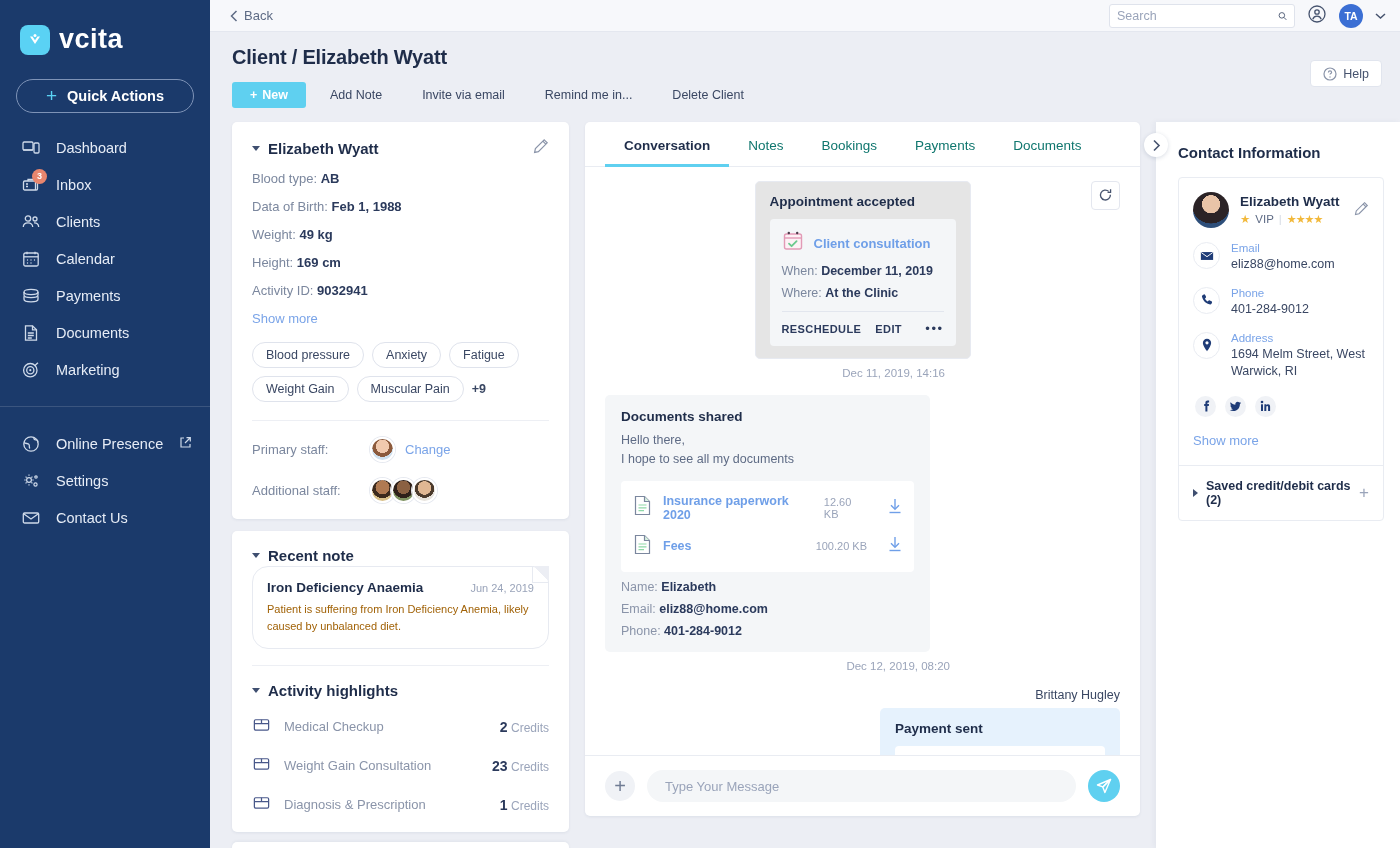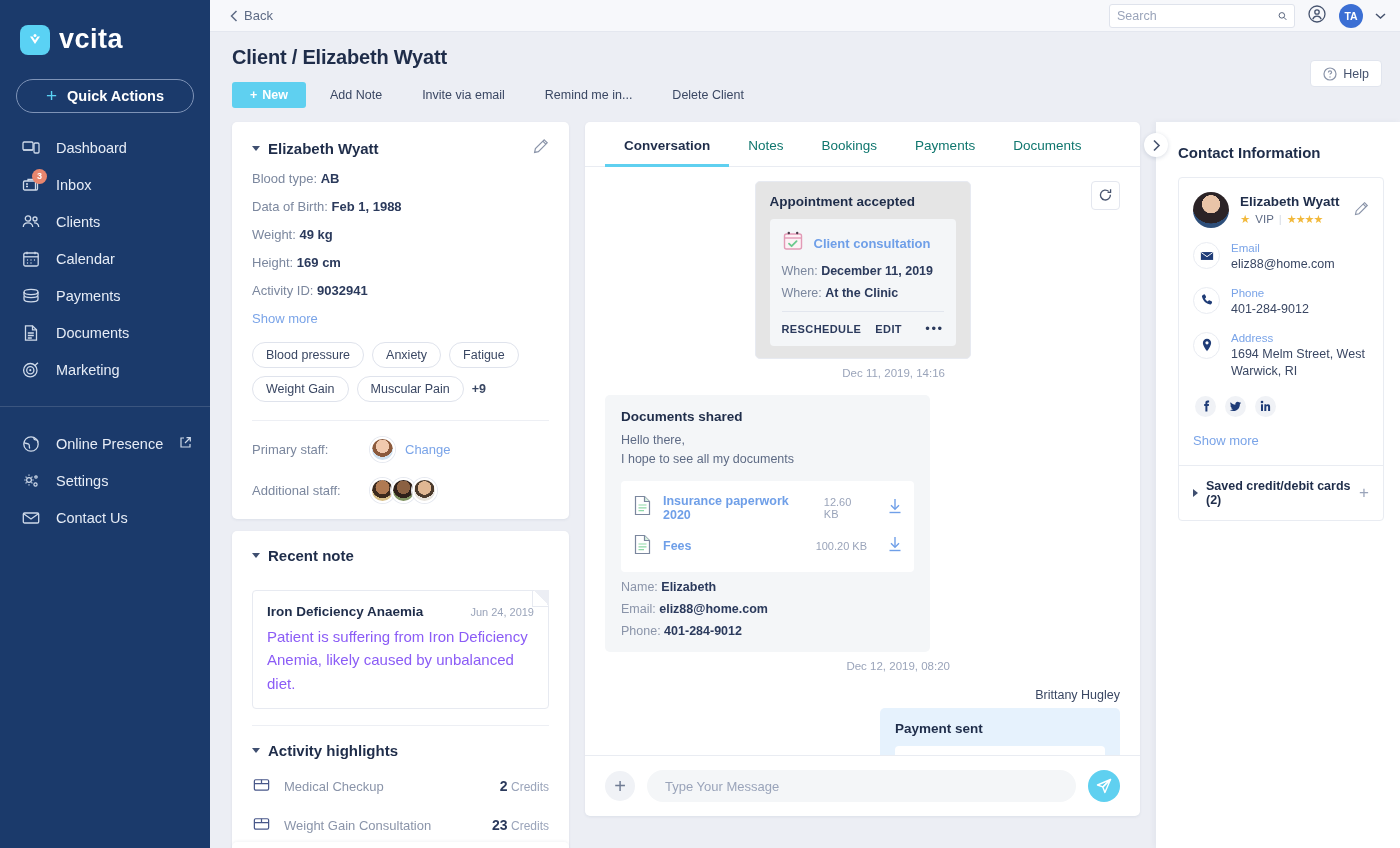--- a/index.html
+++ b/index.html
@@ -108,29 +108,29 @@
   }
   .tag-more { font-size: 12.5px; color: #3a4763; font-weight: 600; cursor: pointer; }
   .divider { height: 1px; background: #edeff4; margin: 18px 0 0 0; }
   .staff-row { display: flex; align-items: center; gap: 10px; margin-top: 16px; }
   .staff-lbl { font-size: 13px; color: #7b879e; width: 108px; }
   .av { width: 25px; height: 25px; border-radius: 50%; border: 2px solid #fff; box-shadow: 0 0 0 1px #e6e9f0; background-size: cover; }
   .av-group { display: flex; }
   .av-group .av { margin-left: -4px; }
   .av-group .av:first-child { margin-left: 0; }
 
-  .note-box { border: 1px solid #e7eaf1; border-radius: 4px; padding: 13px 14px; margin-top: 26px; position: relative; }
+  .note-box { border: 1px solid #e7eaf1; border-radius: 16px; padding: 13px 14px; margin-top: 2px; position: relative; }
   .note-box::after {
     content: ""; position: absolute; top: -1px; right: -1px; width: 16px; height: 16px;
     background: linear-gradient(225deg, #eceef4 50%, transparent 50%); border-left: 1px solid #e7eaf1; border-bottom: 1px solid #e7eaf1;
   }
   .note-head { display: flex; align-items: baseline; }
   .note-title { font-size: 13.5px; font-weight: 700; color: #1f2d4a; }
   .note-date { margin-left: auto; font-size: 11px; color: #9aa4ba; }
-  .note-body { font-size: 15px; color: #8b5cf6; line-height: 1.55; margin-top: 6px; }
+  .note-body { font-size: 11px; color: #a16207; line-height: 1.55; margin-top: 6px; }
 
   .act-row { display: flex; align-items: center; gap: 13px; margin-top: 16px; }
   .act-name { font-size: 13px; color: #8a94a9; }
   .act-credits { margin-left: auto; font-size: 12px; color: #9aa4ba; }
   .act-credits b { font-size: 14px; color: #2b3a5c; font-weight: 700; }
 
   
   .col-center { flex: 1; min-width: 0; display: flex; }
   .conv-card { background: #fff; border-radius: 5px; box-shadow: 0 1px 3px rgba(40,60,100,.08); display: flex; flex-direction: column; width: 100%; height: 694px; }
   .tabs { display: flex; border-bottom: 1px solid #e9ecf2; padding: 0 20px; flex-shrink: 0; }

